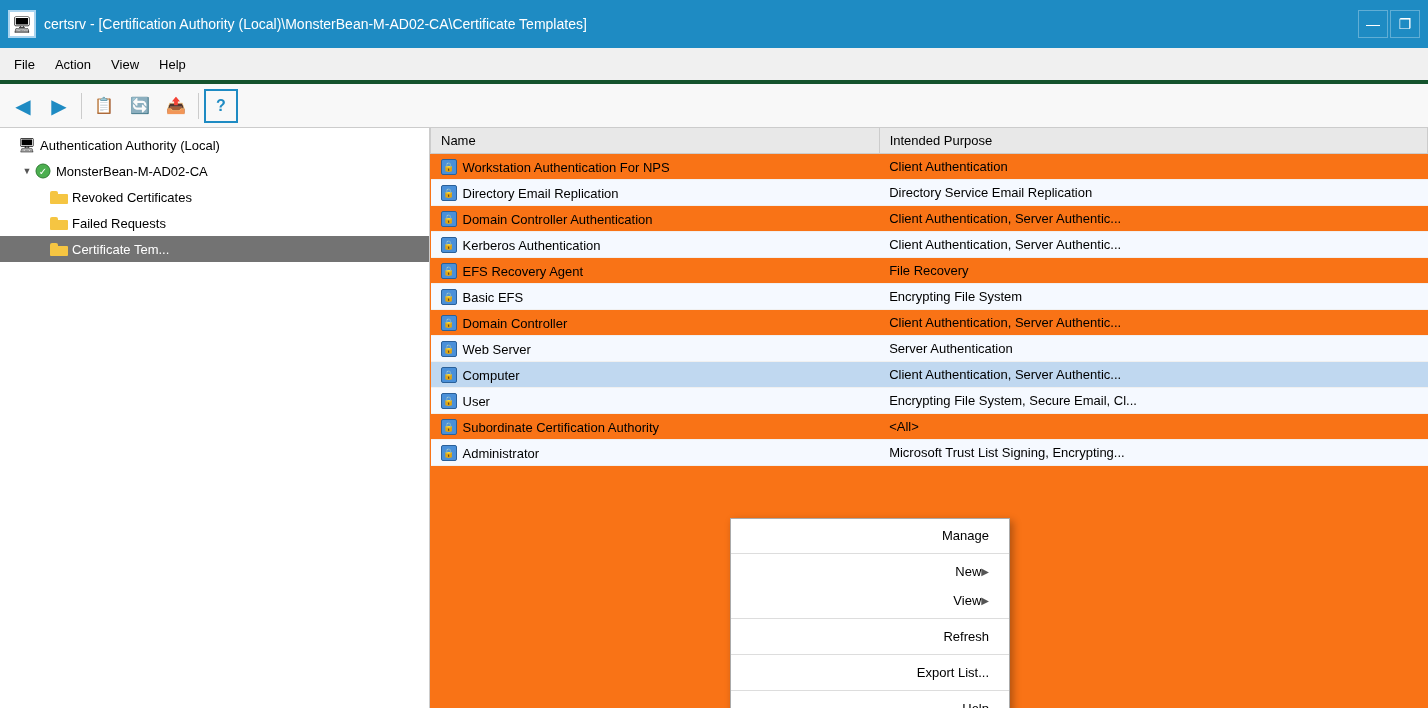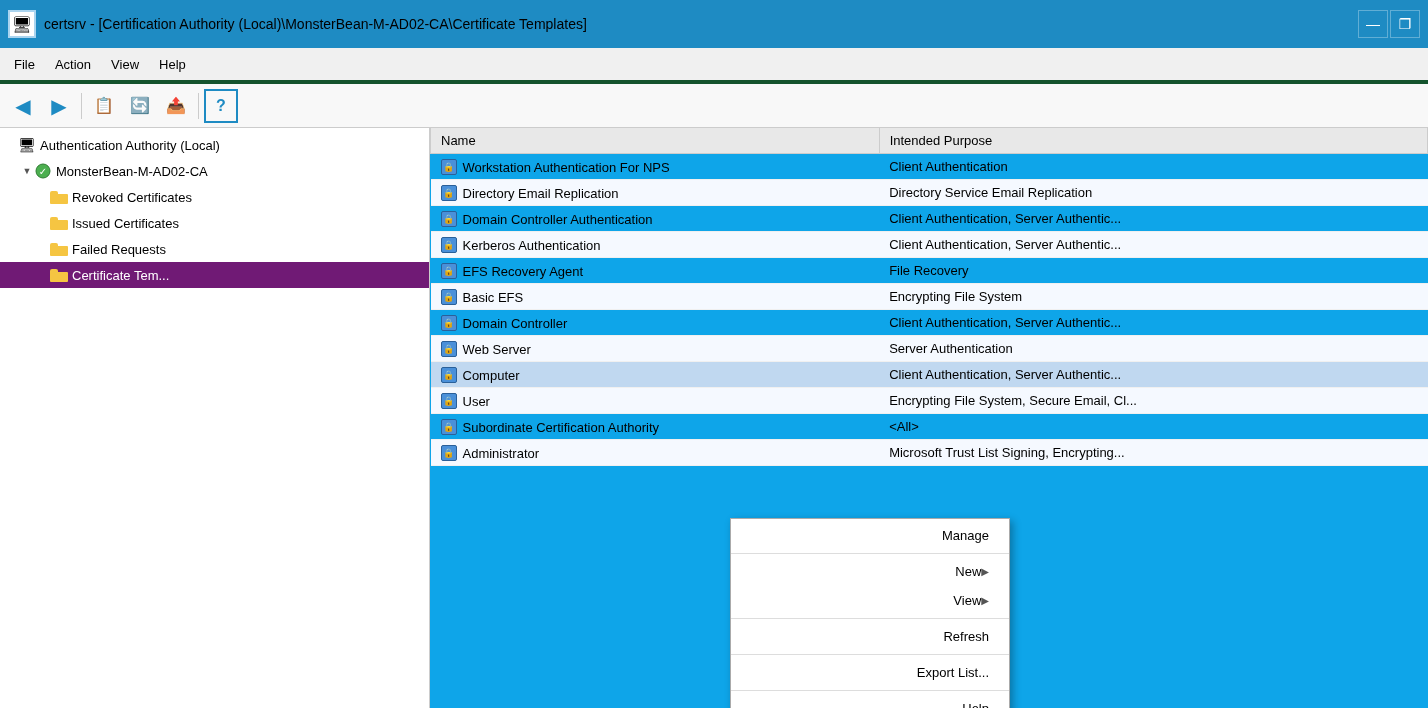--- a/index.html
+++ b/index.html
@@ -15,21 +15,21 @@
       gap: 8px;
     }
     .title-bar-icon {
       width: 28px; height: 28px;
       background: #fff;
       border: 2px solid #aad4ef;
       display: flex; align-items: center; justify-content: center;
       font-size: 16px;
     }
     .title-bar-text {
-      color: #000000;
+      color: #ffffff;
       font-size: 14px;
       font-weight: normal;
       flex: 1;
     }
     .title-bar-controls {
       display: flex; gap: 2px;
     }
     .title-bar-btn {
       width: 30px; height: 28px;
       background: #1e8bc3;
@@ -98,21 +98,21 @@
     }
 
     .tree-item {
       display: flex;
       align-items: center;
       padding: 3px 4px;
       cursor: pointer;
       white-space: nowrap;
       height: 26px;
     }
-    .tree-item.selected { background: #701a75; color: white; }
+    .tree-item.selected { background: #737373; color: white; }
 
     .tree-indent-0 { padding-left: 4px; }
     .tree-indent-1 { padding-left: 20px; }
     .tree-indent-2 { padding-left: 36px; }
 
     .expand-arrow {
       width: 14px; height: 14px;
       display: inline-flex; align-items: center; justify-content: center;
       font-size: 9px;
       color: #555;
@@ -149,21 +149,21 @@
       border-radius: 2px 2px 0 0;
     }
 
     .computer-icon {
       font-size: 14px;
     }
 
     
     .right-pane {
       flex: 1;
-      background: #0ea5e9;
+      background: #f97316;
       overflow-y: auto;
       overflow-x: auto;
       position: relative;
     }
 
     
     .content-table {
       width: 100%;
       border-collapse: collapse;
     }
@@ -293,27 +293,20 @@
     </div>
 
     <div class="tree-item tree-indent-2">
       <span class="expand-placeholder"></span>
       <span class="tree-icon">
         <div class="folder-icon"></div>
       </span>
       <span class="tree-label">Revoked Certificates</span>
     </div>
 
-    <div class="tree-item tree-indent-2">
-      <span class="expand-placeholder"></span>
-      <span class="tree-icon">
-        <div class="folder-icon"></div>
-      </span>
-      <span class="tree-label">Issued Certificates</span>
-    </div>
 
 
     <div class="tree-item tree-indent-2">
       <span class="expand-placeholder"></span>
       <span class="tree-icon">
         <div class="folder-icon"></div>
       </span>
       <span class="tree-label">Failed Requests</span>
     </div>
 

